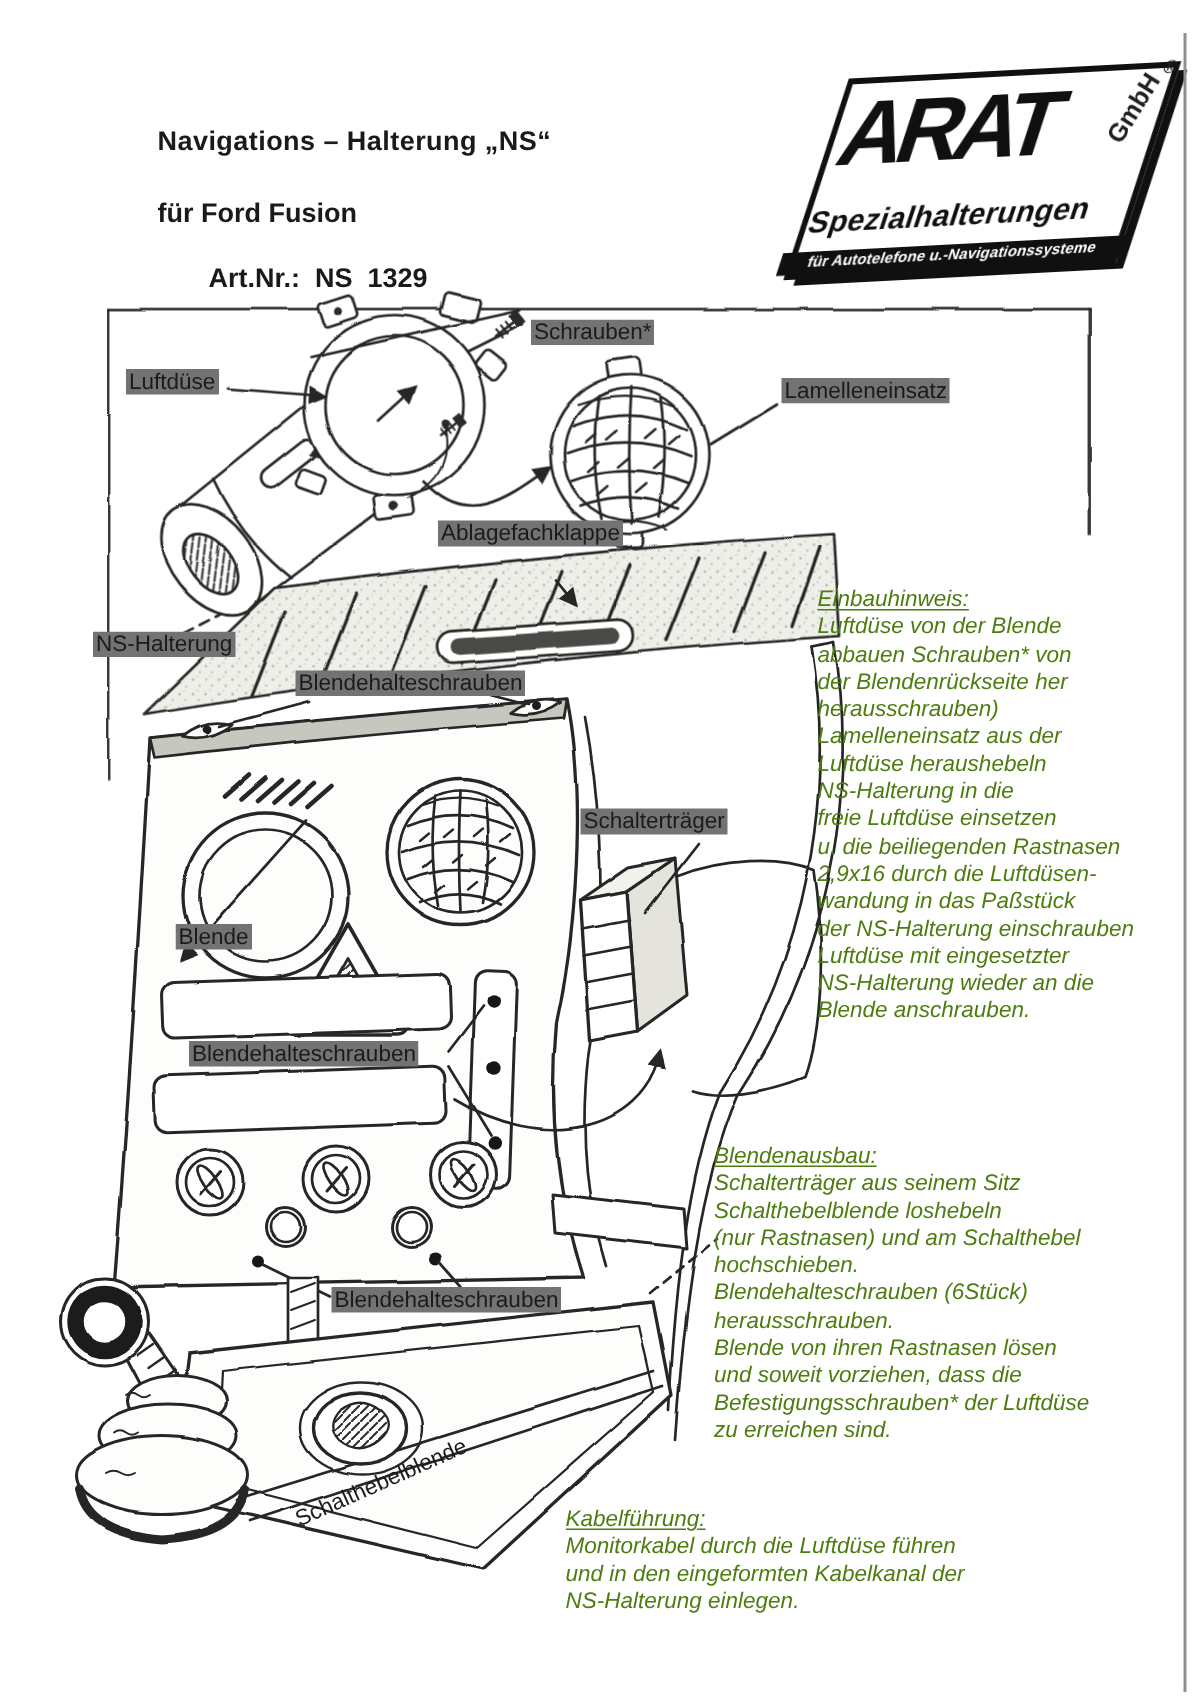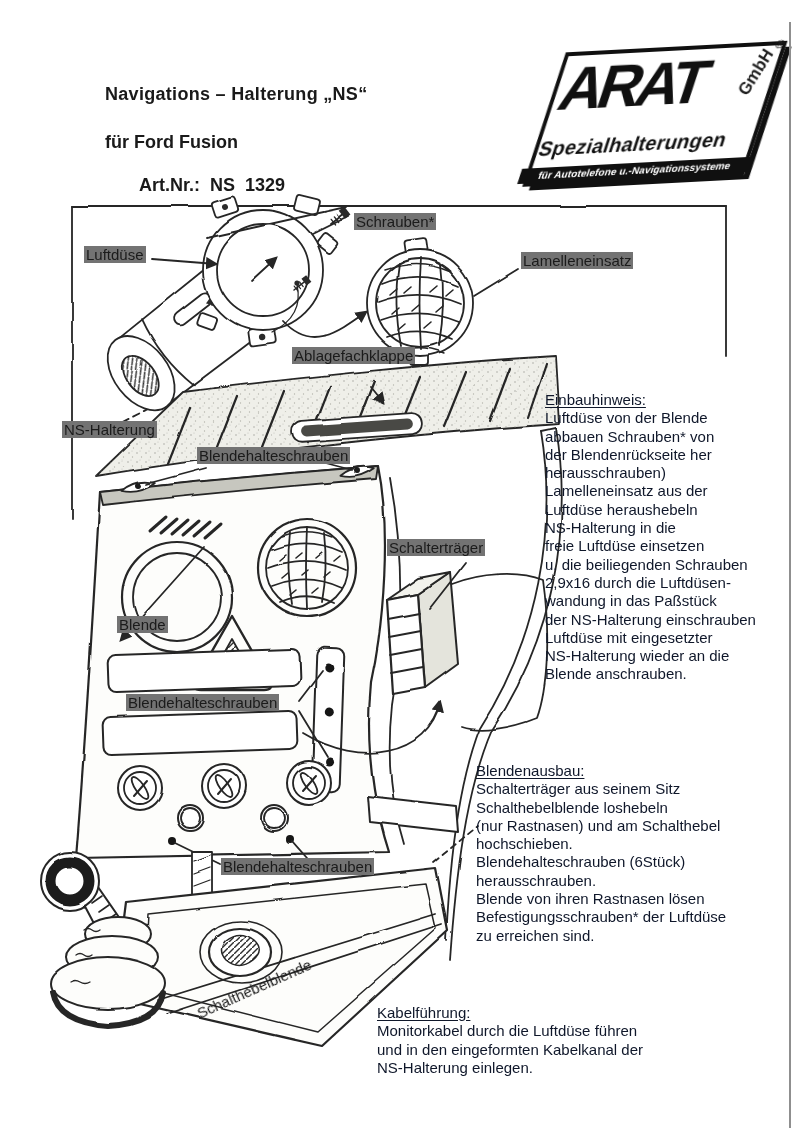--- a/index.html
+++ b/index.html
@@ -38,21 +38,21 @@
   #lbl-ns               { left:62px;  top:421px; }
   #lbl-bhs-top          { left:197px; top:447px; }
   #lbl-schaltertraeger  { left:387px; top:539px; }
   #lbl-blende           { left:117px; top:616px; }
   #lbl-bhs-mid          { left:126px; top:694px; }
   #lbl-bhs-bottom       { left:221px; top:858px; }
   #lbl-schalthebelblende{ left:196px; top:1006px; transform:rotate(-24deg);
                           transform-origin:0 50%; background:transparent; }
 
   
-  .txt { position:absolute; font-size:15px; color:#0f172a; }
+  .txt { position:absolute; font-size:15px; color:#4d7c0f;font-style:italic; }
   .txt .ln, .txt .hd { line-height:18.3px; white-space:nowrap; }
   .txt .hd { text-decoration:underline; text-underline-offset:2px; }
   #sec-einbau { left:545px; top:391px; }
   #sec-ausbau { left:476px; top:762px; }
   #sec-kabel  { left:377px; top:1004px; }
 
   .art { position:absolute; left:0; top:0; }
   #scan-edge { position:absolute; left:789px; top:22px; width:2px; height:1106px; background:#8f8f8f; }
 </style>
 </head>
@@ -329,41 +329,42 @@
     <div>
 
         <div class="ln">Luftdüse von der Blende</div>
         <div class="ln">abbauen Schrauben* von</div>
         <div class="ln">der Blendenrückseite her</div>
         <div class="ln">herausschrauben)</div>
         <div class="ln">Lamelleneinsatz aus der</div>
         <div class="ln">Luftdüse heraushebeln</div>
         <div class="ln">NS-Halterung in die</div>
         <div class="ln">freie Luftdüse einsetzen</div>
-        <div class="ln">u. die beiliegenden Schrauben</div>
+        <div class="ln">u. die beiliegenden Rastnasen</div>
         <div class="ln">2,9x16 durch die Luftdüsen-</div>
         <div class="ln">wandung in das Paßstück</div>
         <div class="ln">der NS-Halterung einschrauben</div>
         <div class="ln">Luftdüse mit eingesetzter</div>
         <div class="ln">NS-Halterung wieder an die</div>
         <div class="ln">Blende anschrauben.</div>
       </div>
   </div>
 
   <div class="txt" id="sec-ausbau">
     <div class="hd">Blendenausbau:</div>
     <div>
 
     <div class="ln">Schalterträger aus seinem Sitz</div>
         <div class="ln">Schalthebelblende loshebeln</div>
         <div class="ln">(nur Rastnasen) und am Schalthebel</div>
         <div class="ln">hochschieben.</div>
         <div class="ln">Blendehalteschrauben (6Stück)</div>
         <div class="ln">herausschrauben.</div>
         <div class="ln">Blende von ihren Rastnasen lösen</div>
+        <div class="ln">und soweit vorziehen, dass die</div>
         <div class="ln">Befestigungsschrauben* der Luftdüse</div>
         <div class="ln">zu erreichen sind.</div>
       </div>
   </div>
 
   <div class="txt" id="sec-kabel">
     <div class="hd">Kabelführung:</div>
     <div>
 
     <div class="ln">Monitorkabel durch die Luftdüse führen</div>

